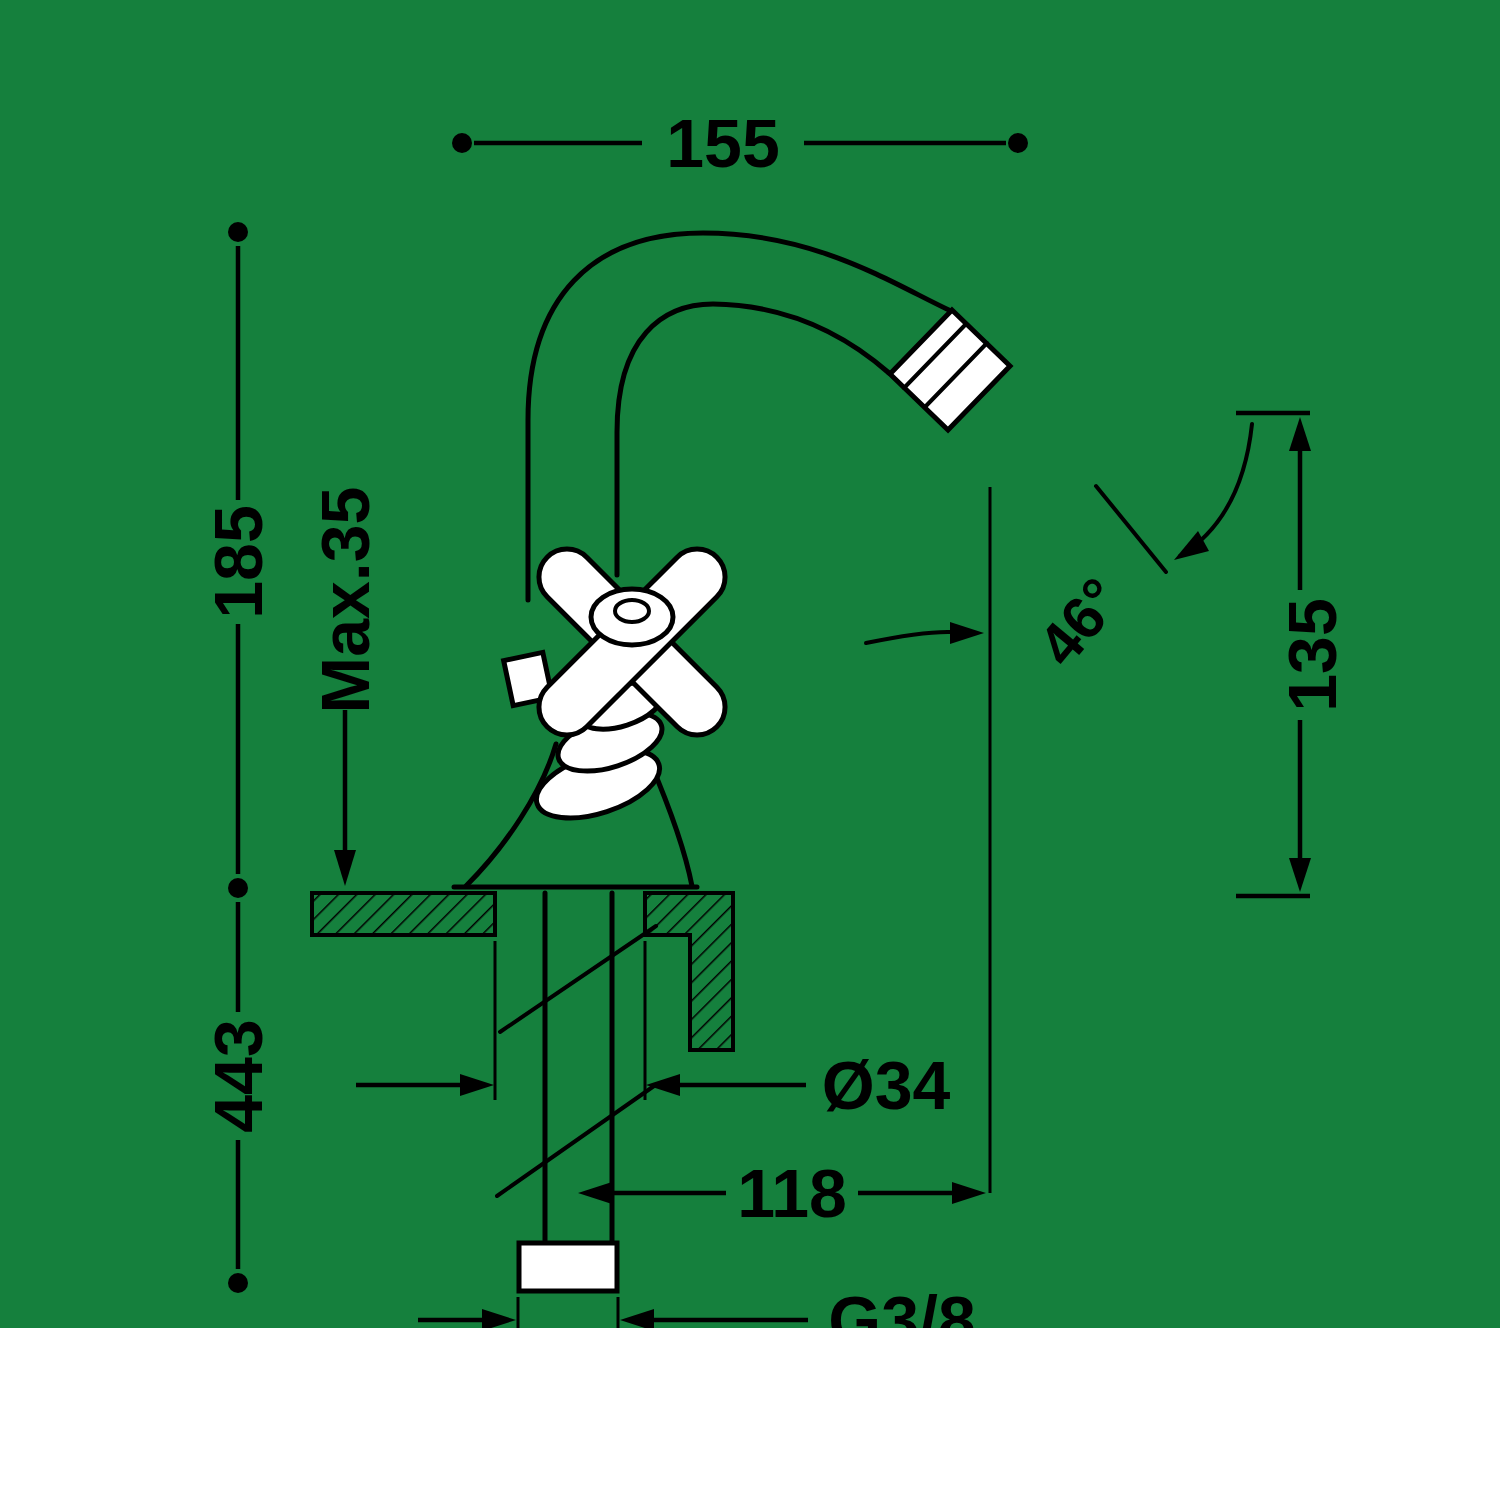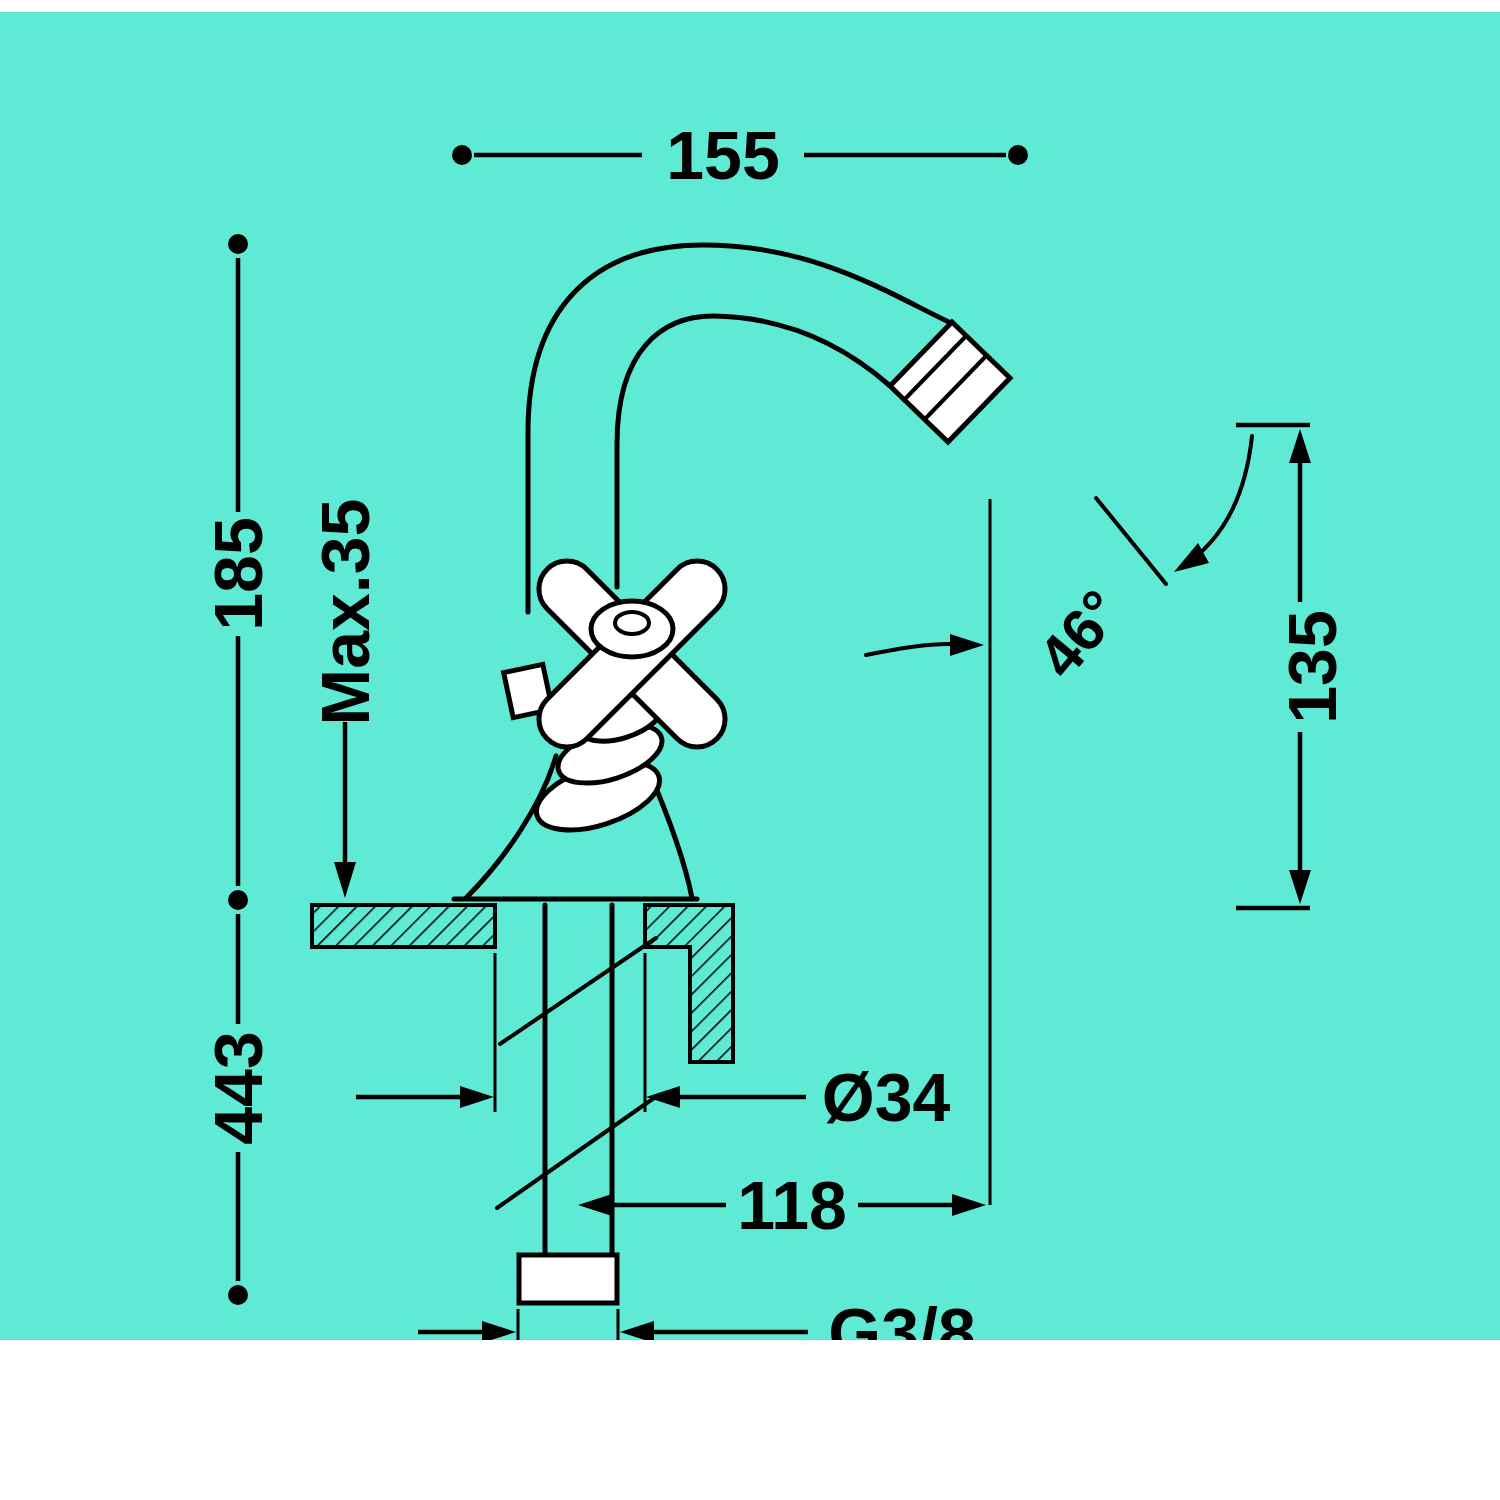--- a/index.html
+++ b/index.html
@@ -4,23 +4,22 @@
 <style>
   html, body {
     margin: 0;
     padding: 0;
     background: #ffffff;
   }
   .canvas {
     position: relative;
     width: 1500px;
     height: 1328px;
-    background: #5eead4;
+    background: #15803d;
     overflow: hidden;
-    margin-top: 12px;
   }
   svg {
     display: block;
   }
   svg text {
     font-family: "Liberation Sans", sans-serif;
     font-weight: bold;
     font-size: 68px;
     fill: #000000;
     text-anchor: middle;

